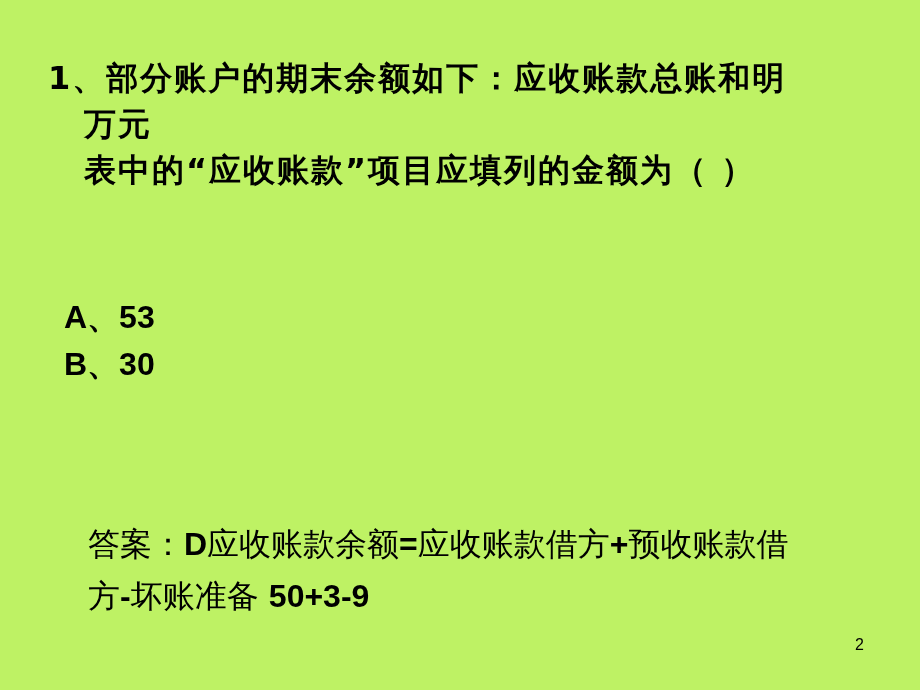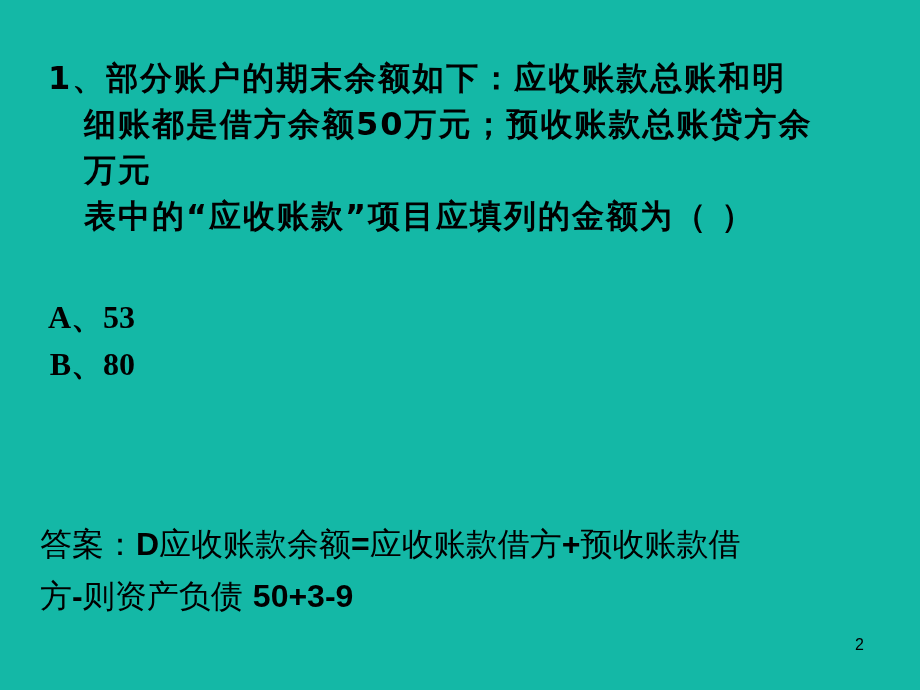--- a/index.html
+++ b/index.html
@@ -12,44 +12,44 @@
       height: 690px;
       position: relative;
       overflow: hidden;
       font-family: "DejaVu Sans", "Liberation Sans", sans-serif;
       color: #000000;
     }
     .slide {
       position: absolute;
       left: 0; top: 0;
       width: 920px; height: 690px;
-      background: #14b8a6;
+      background: #bef264;
     }
     .question {
       position: absolute;
       left: 48px;
       top: 55px;
       width: 800px;
       font-size: 32px;
       font-weight: bold;
       line-height: 46px;
       letter-spacing: 2px;
     }
     .q-line {
       display: block;
       white-space: nowrap;
     }
     .q-line.indent {
       padding-left: 36px;
     }
     .options {
       position: absolute;
-      left: 48px;
+      left: 64px;
       top: 294px;
-      font-family: Liberation Serif, serif;
+      font-family: Liberation Sans, sans-serif;
       font-size: 32px;
       font-weight: bold;
       line-height: 47px;
       text-align: right;
     }
     .option {
       display: block;
       white-space: nowrap;
     }
     .answer {
@@ -61,46 +61,46 @@
       line-height: 52px;
       font-weight: normal;
     }
     .answer .b {
       font-weight: bold;
       font-family: "Liberation Sans", sans-serif;
     }
     .a-line {
       display: block;
       white-space: nowrap;
+      margin-left: 48px;
     }
     .page-num {
       position: absolute;
       right: 56px;
       top: 636px;
       font-family: "Liberation Sans", sans-serif;
       font-size: 16px;
     }
   </style>
 </head>
 <body>
 
 <div class="slide">
 
   <div class="question">
     <span class="q-line">1、部分账户的期末余额如下：应收账款总账和明</span>
-    <span class="q-line indent">细账都是借方余额50万元；预收账款总账贷方余</span>
     <span class="q-line indent">万元</span>
     <span class="q-line indent">表中的“应收账款”项目应填列的金额为（  ）</span>
   </div>
 
   <div class="options">
     <span class="option">A、53</span>
-    <span class="option">B、80</span>
+    <span class="option">B、30</span>
   </div>
 
   <div class="answer">
     <span class="a-line"><span>答案：</span><span class="b">D</span><span>应收账款余额</span><span class="b">=</span><span>应收账款借方</span><span class="b">+</span><span>预收账款借</span></span>
-    <span class="a-line"><span>方</span><span class="b">-</span><span>则资产负债 </span><span class="b">50+3-9</span></span>
+    <span class="a-line"><span>方</span><span class="b">-</span><span>坏账准备 </span><span class="b">50+3-9</span></span>
   </div>
 
   <div class="page-num">2</div>
 
 </div>
 
 </body></html>

